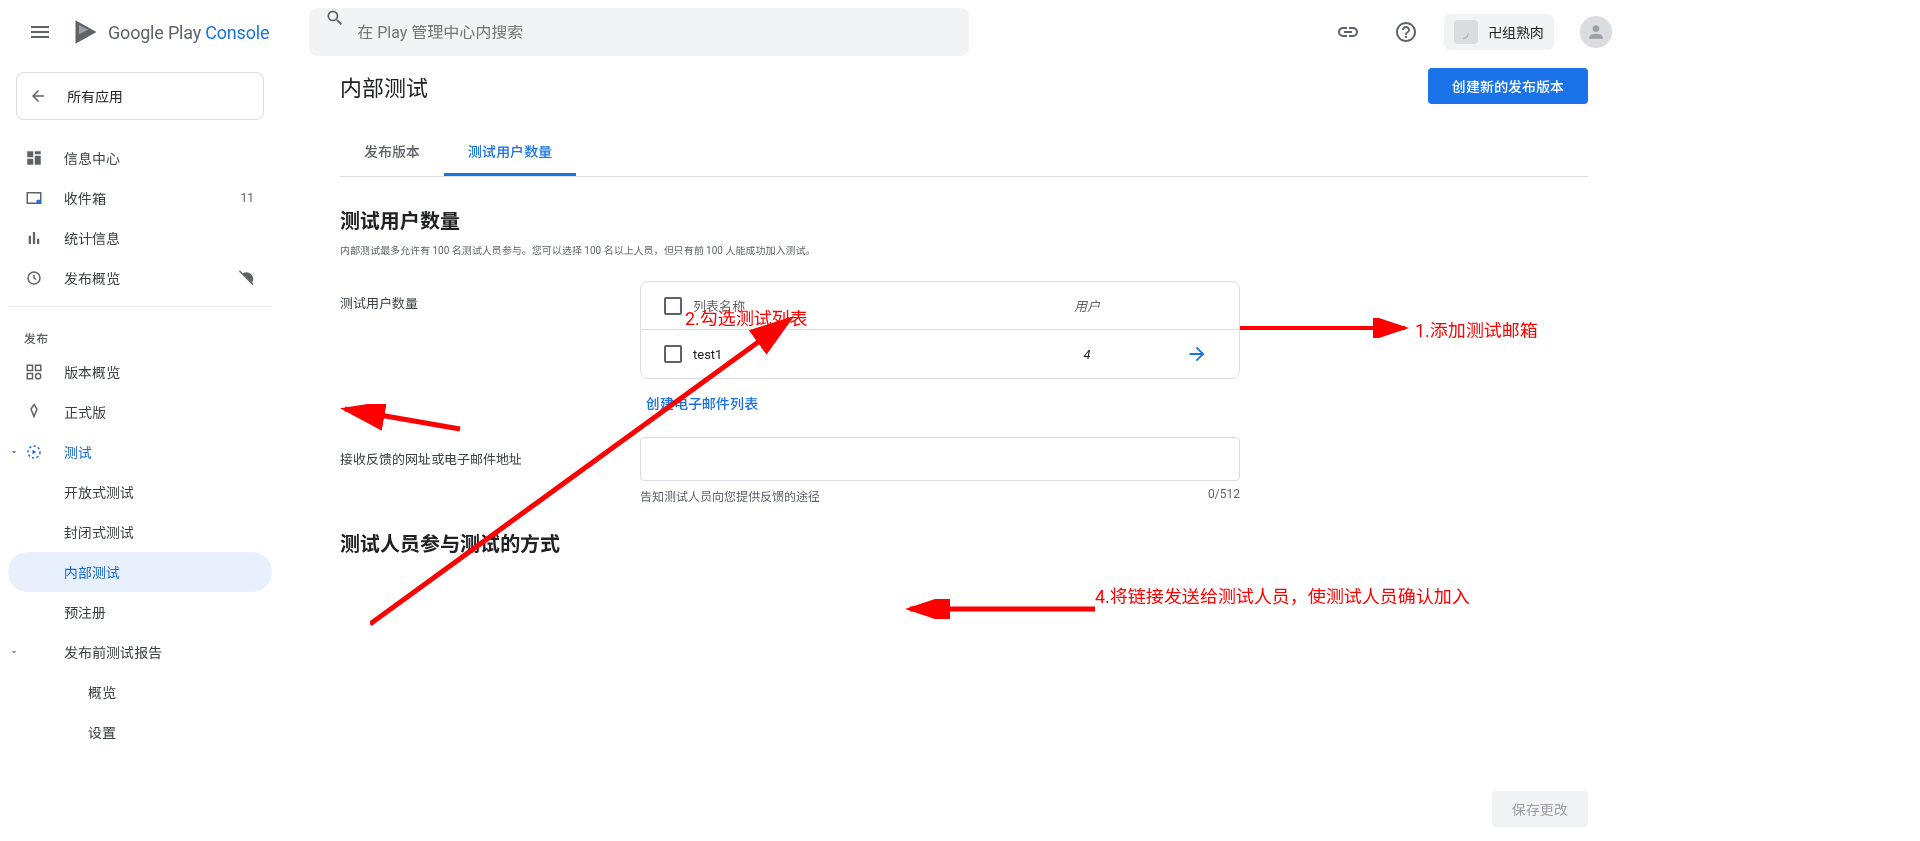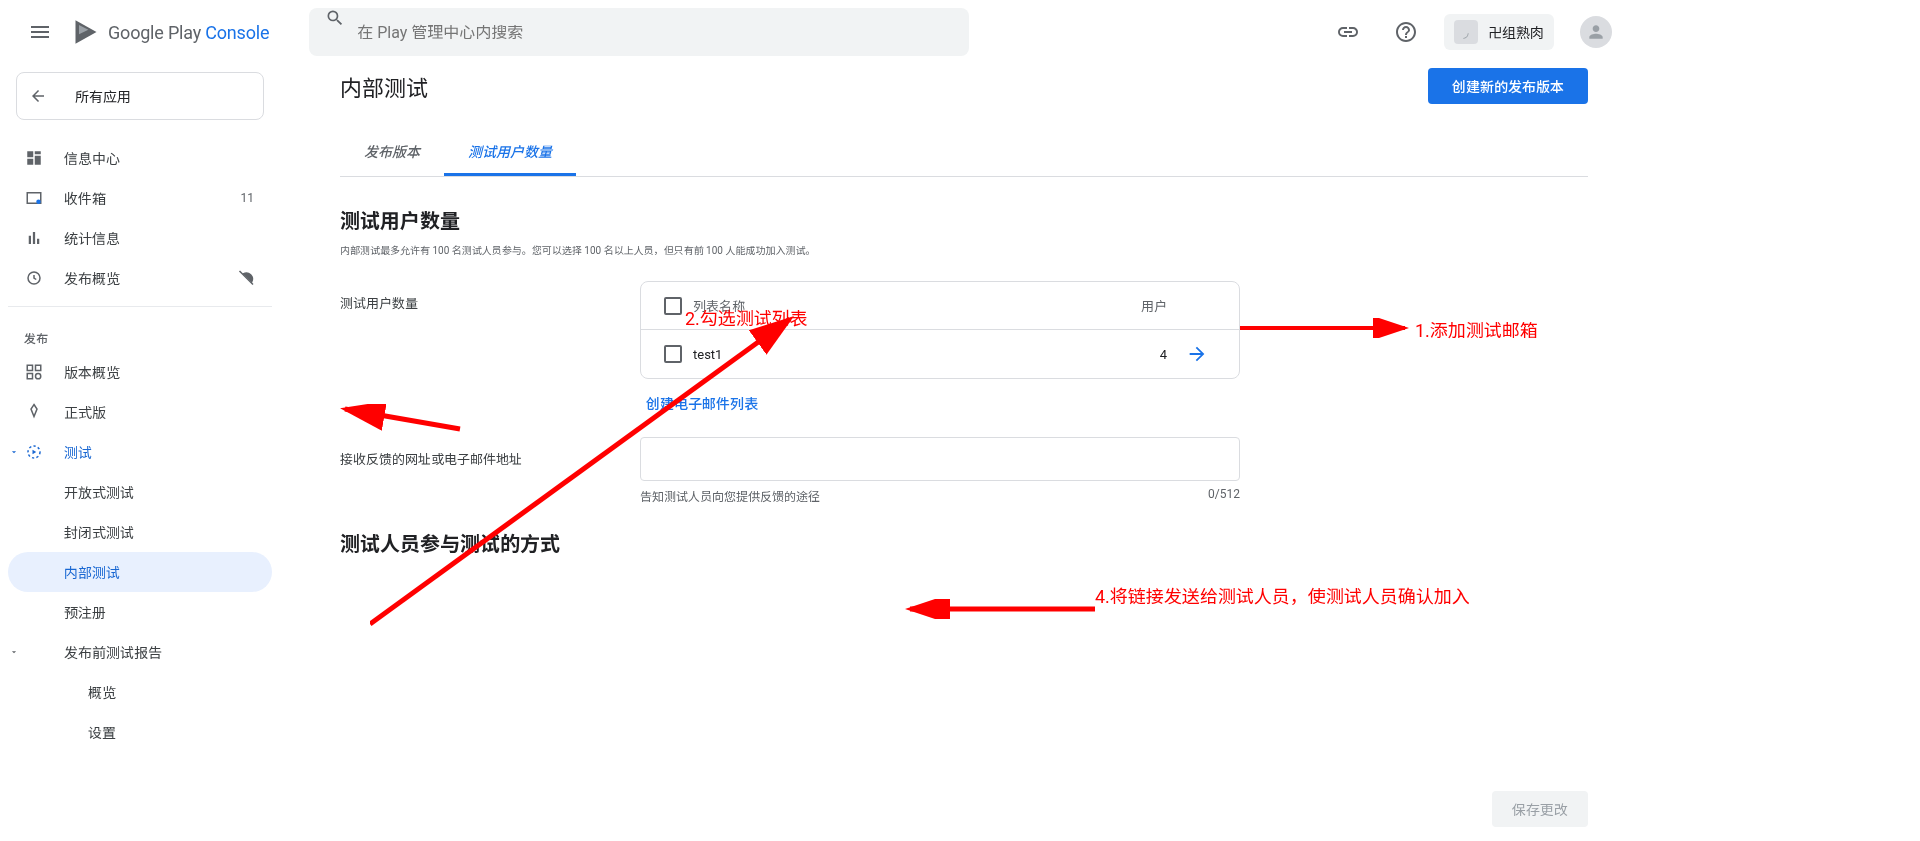--- a/index.html
+++ b/index.html
@@ -14,51 +14,51 @@
 .search-box { flex: 0 0 660px; height: 48px; background: #f1f3f4; border-radius: 8px; display: flex; padding: 0 16px; margin-left: -40px; }
 .search-box input { border: none; background: none; outline: none; font-size: 16px; flex: 1; margin-left: 12px; }
 .header-spacer { flex: 1; }
 .header-right { display: flex; align-items: center; gap: 18px; }
 .icon-btn { width: 40px; height: 40px; border: none; background: none; display: flex; align-items: center; justify-content: center; cursor: pointer; border-radius: 50%; color: #5f6368; }
 .user-chip { display: flex; align-items: center; gap: 10px; background: #f1f3f4; border-radius: 6px; padding: 6px 10px; }
 .user-chip .app-icn { width: 24px; height: 24px; background: #dadce0; border-radius: 4px; display: flex; align-items: center; justify-content: center; color: #9aa0a6; font-size: 14px; }
 .avatar { width: 32px; height: 32px; border-radius: 50%; background: #dadce0; display: flex; align-items: center; justify-content: center; color: #9aa0a6; margin-left: 8px; }
 .body-row { display: flex; height: calc(100% - 64px); }
 .sidebar { width: 280px; padding: 8px 8px 0 8px; overflow-y: auto; flex-shrink: 0; }
-.back-card { border: 1px solid #dadce0; border-radius: 8px; height: 48px; display: flex; align-items: center; padding: 0 12px; gap: 28px; margin: 0 8px 18px; text-align: center; }
+.back-card { border: 1px solid #dadce0; border-radius: 8px; height: 48px; display: flex; align-items: center; padding: 0 12px; gap: 20px; margin: 0 8px 18px; text-align: center; }
 .nav-item { height: 40px; display: flex; align-items: center; padding: 0 16px; border-radius: 20px; cursor: pointer; gap: 20px; color: #3c4043; position: relative; }
 .nav-item.active-pill { background: #e8f0fe; color: #1967d2; }
 .nav-item .nav-icon { width: 20px; display: flex; justify-content: center; color: #5f6368; }
 .nav-item.blue { color: #1967d2; }
 .nav-item.blue .nav-icon { color: #1967d2; }
 .nav-item .badge { position: absolute; right: 18px; font-size: 12px; color: #5f6368; }
 .nav-item .off-icon { position: absolute; right: 16px; color: #5f6368; }
 .nav-section { padding: 14px 16px 6px; font-size: 12px; color: #5f6368; font-weight: 500; }
 .nav-divider { border-top: 1px solid #e8eaed; margin: 8px 0; }
 .nav-caret { position: absolute; left: -4px; width: 20px; display: flex; justify-content: center; }
 .nav-sub { padding-left: 56px !important; }
 .nav-sub2 { padding-left: 80px !important; }
 .main { flex: 1; padding: 0 40px 0 60px; overflow-y: auto; position: relative; }
 .page-head { display: flex; align-items: center; justify-content: space-between; margin-top: 4px; margin-bottom: 24px; }
 .page-title { font-size: 22px; font-weight: 400; }
 .primary-btn { background: #1a73e8; color: #fff; border: none; border-radius: 4px; height: 36px; padding: 0 24px; font-size: 14px; font-weight: 500; cursor: pointer; }
 .tabs { display: flex; border-bottom: 1px solid #dadce0; margin-bottom: 28px; }
-.tab { padding: 0 24px; height: 48px; display: flex; align-items: center; color: #5f6368; font-weight: 500; border-bottom: 3px solid transparent; cursor: pointer; font-style: italic; }
+.tab { padding: 0 24px; height: 48px; display: flex; align-items: center; color: #5f6368; font-weight: 500; border-bottom: 3px solid transparent; cursor: pointer; }
 .tab.active { color: #1a73e8; border-bottom-color: #1a73e8; }
 .section-title { font-size: 20px; margin-bottom: 8px; }
 .section-desc { font-size: 10px; color: #5f6368; margin-bottom: 24px; }
 .form-row { display: flex; align-items: flex-start; margin-bottom: 24px; }
 .form-label { width: 300px; font-size: 13px; color: #3c4043; padding-top: 12px; }
 .form-field { flex: 0 0 600px; }
 .table-card { border: 1px solid #dadce0; border-radius: 8px; overflow: hidden; }
 .table-head { display: flex; align-items: center; height: 48px; border-bottom: 1px solid #dadce0; padding: 0 12px; color: #5f6368; font-size: 13px; }
 .table-row { display: flex; align-items: center; height: 48px; padding: 0 12px; font-size: 13px; }
 .col-cb { width: 40px; display: flex; justify-content: center; }
 .col-name { flex: 1; }
-.col-users { width: 160px; text-align: right; }
+.col-users { width: 160px; text-align: center; font-style: italic; }
 .col-act { width: 60px; display: flex; justify-content: center; }
 .cb { width: 18px; height: 18px; border: 2px solid #5f6368; border-radius: 2px; background: #fff; cursor: pointer; }
 .link-btn { color: #1a73e8; font-weight: 500; font-size: 14px; background: none; border: none; cursor: pointer; padding: 14px 0 0 6px; }
 .text-input { width: 100%; height: 44px; border: 1px solid #dadce0; border-radius: 4px; padding: 0 12px; font-size: 14px; }
 .helper-row { display: flex; justify-content: space-between; font-size: 12px; color: #5f6368; margin-top: 6px; }
 .copy-link { display: flex; align-items: center; gap: 10px; color: #1a73e8; font-weight: 500; cursor: pointer; margin-top: 40px; }
 .footer-bar { position: absolute; left: 0; right: 0; bottom: 0; height: 64px; background: #fff; display: flex; justify-content: flex-end; align-items: center; padding: 0 40px; }
 .save-btn { background: #f1f3f4; color: #9aa0a6; border: none; border-radius: 4px; height: 36px; padding: 0 20px; font-size: 14px; cursor: pointer; }
 .anno { position: absolute; color: #ff0000; font-size: 18px; font-weight: 400; pointer-events: none; }
 .arrow-svg { position: absolute; pointer-events: none; }

